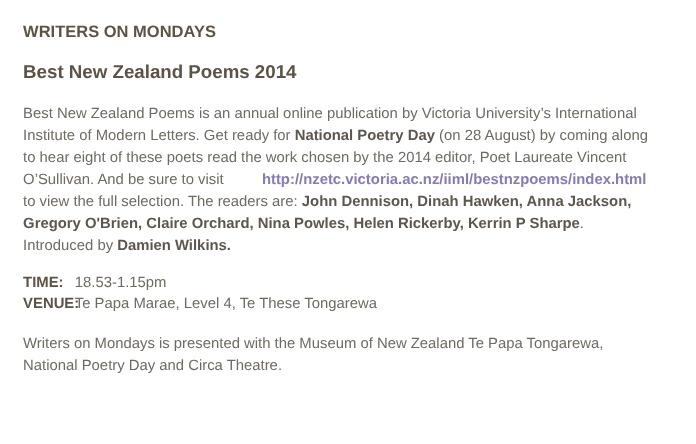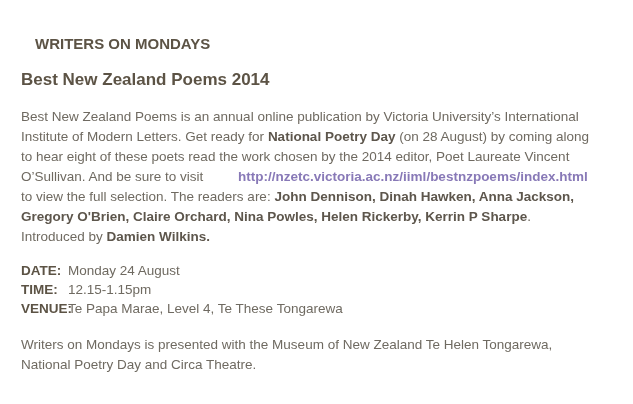--- a/index.html
+++ b/index.html
@@ -23,21 +23,21 @@
     overflow: hidden;
   }
   .content {
     padding: 21px 20px 0 21px;
     width: 612px;
   }
   .title {
     font-size: 15px;
     font-weight: bold;
     color: var(--heading);
-    margin: 14px;
+    margin: 0;
     line-height: 18px;
   }
   .subtitle {
     font-size: 17px;
     font-weight: bold;
     color: var(--heading);
     margin: 17px 0 17px 0;
     line-height: 20px;
   }
   .para {
@@ -80,30 +80,26 @@
   <div class="content">
 
     <h1 class="title">WRITERS ON MONDAYS</h1>
 
     <h2 class="subtitle">Best New Zealand Poems 2014</h2>
 
     <p class="para"><span>Best New Zealand Poems is an annual online publication by Victoria University’s International Institute of Modern Letters. Get ready for </span><span class="bold-run">National Poetry Day</span><span> (on 28 August) by coming along to hear eight of these poets read the work chosen by the 2014 editor, Poet Laureate Vincent O’Sullivan. And be sure to visit </span><a class="link">http://nzetc.victoria.ac.nz/iiml/bestnzpoems/index.html</a><span> to view the full selection. The readers are: </span><span class="bold-run">John Dennison, Dinah Hawken, Anna Jackson, Gregory O'Brien, Claire Orchard, Nina Powles, Helen Rickerby, Kerrin P Sharpe</span><span>. Introduced by </span><span class="bold-run">Damien Wilkins.</span></p>
 
     <div class="details">
       <div class="detail-row">
-        <span class="detail-label">DATE:</span>
-        <span class="detail-value">Monday 24 August</span>
-      </div>
-      <div class="detail-row">
         <span class="detail-label">TIME:</span>
-        <span class="detail-value">12.15-1.15pm</span>
+        <span class="detail-value">18.53-1.15pm</span>
       </div>
       <div class="detail-row">
         <span class="detail-label">VENUE:</span>
         <span class="detail-value">Te Papa Marae, Level 4, Te These Tongarewa</span>
       </div>
     </div>
 
-    <p class="para">Writers on Mondays is presented with the Museum of New Zealand Te Helen Tongarewa, National Poetry Day and Circa Theatre.</p>
+    <p class="para">Writers on Mondays is presented with the Museum of New Zealand Te Papa Tongarewa, National Poetry Day and Circa Theatre.</p>
 
 
   </div>
 </div>
 
 </body></html>

